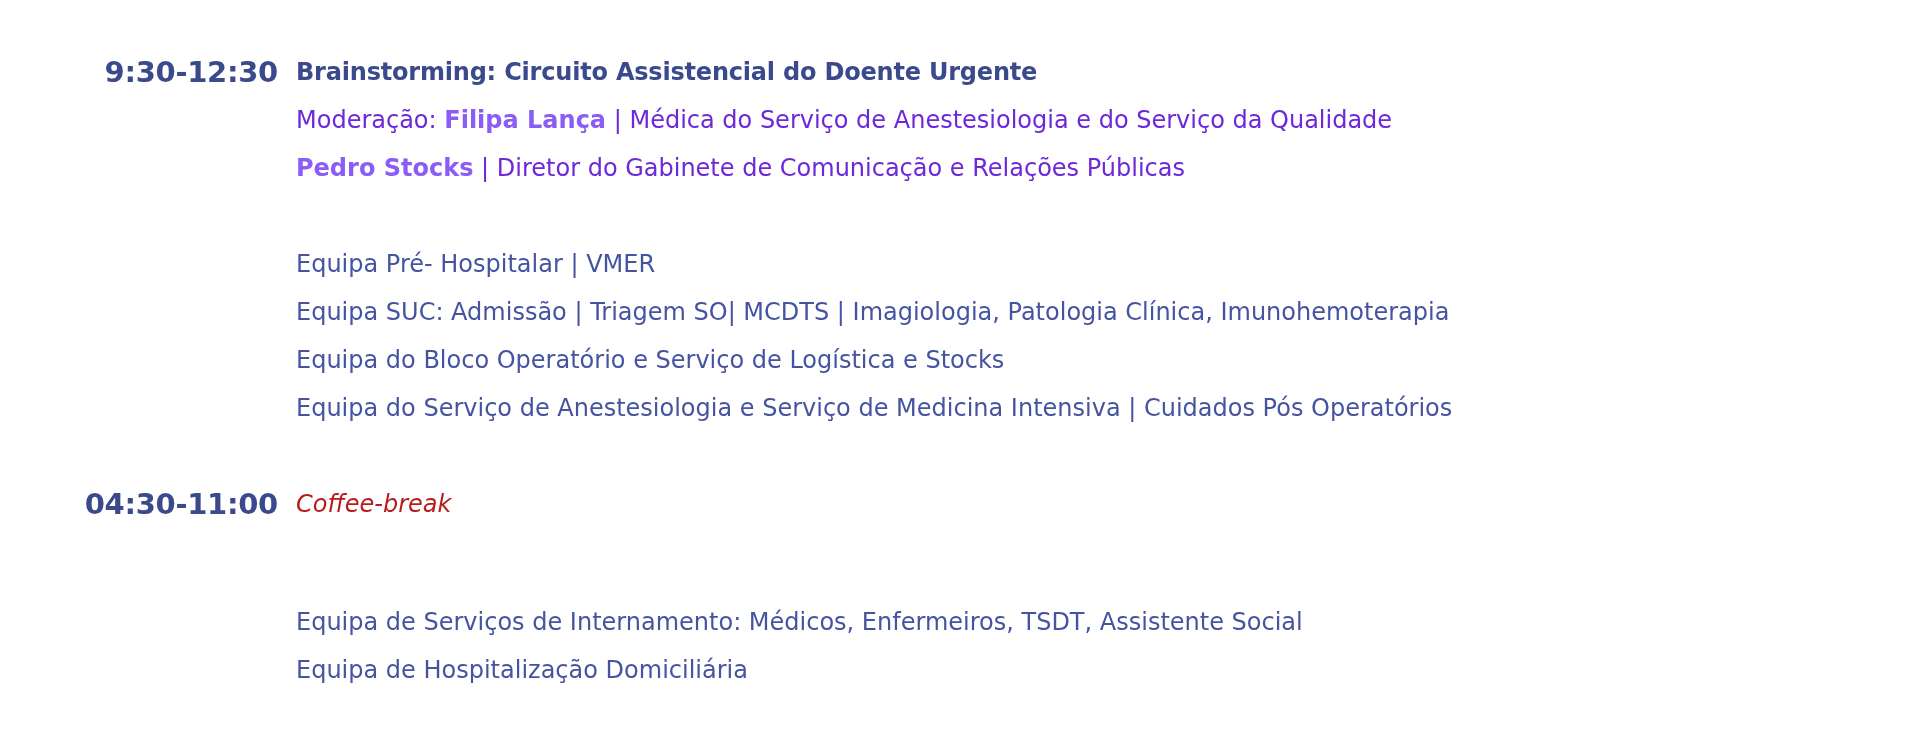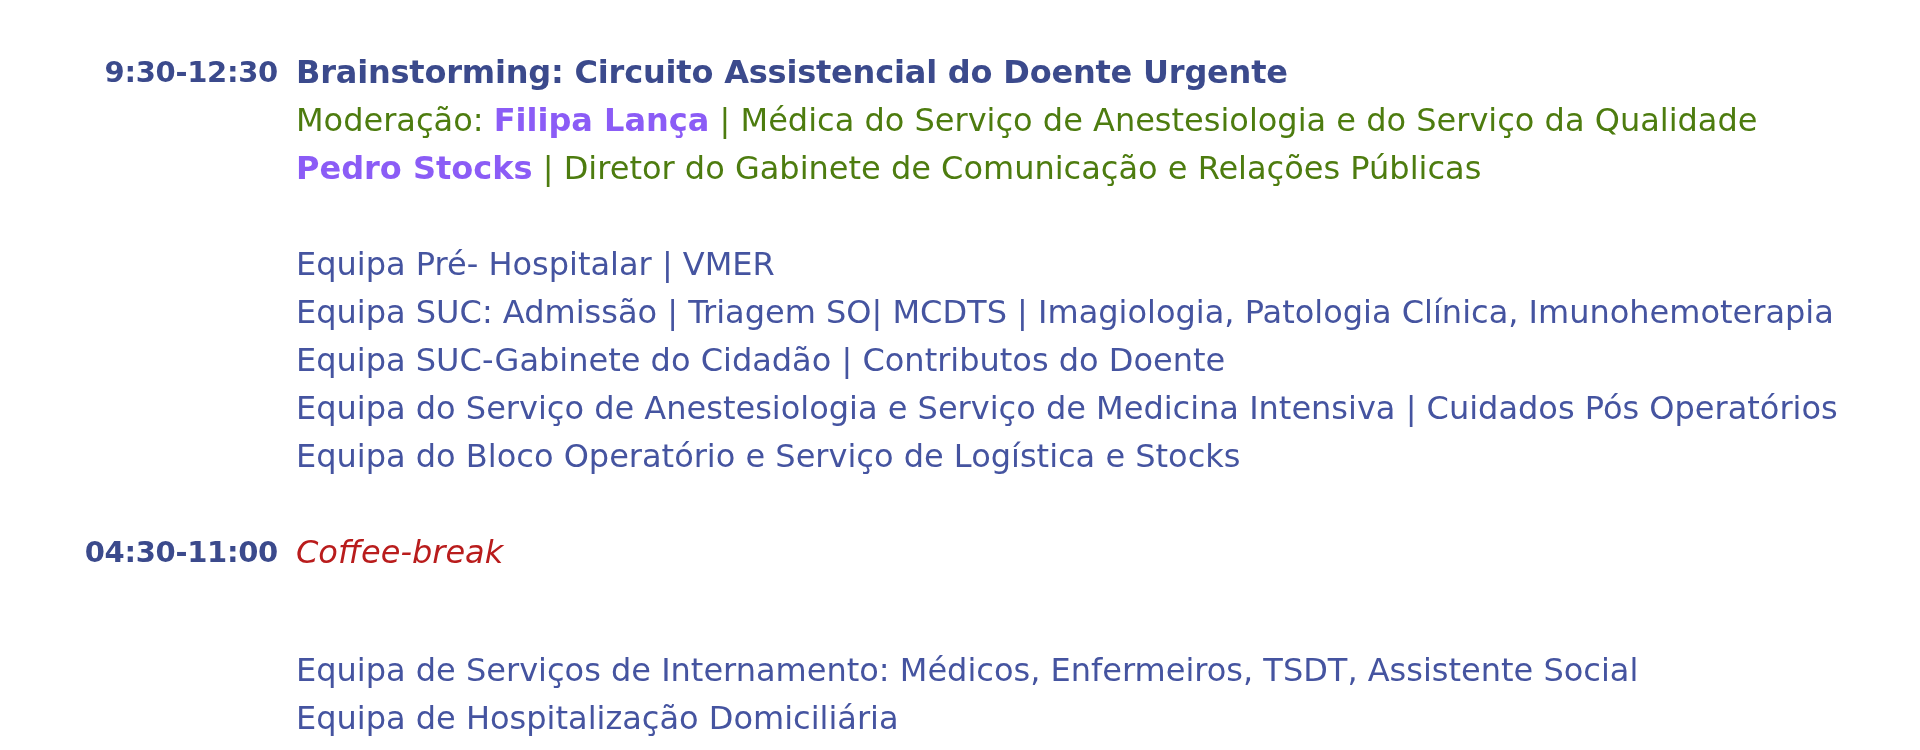--- a/index.html
+++ b/index.html
@@ -37,31 +37,31 @@
     padding-right: 18px;
     box-sizing: border-box;
     font-weight: bold;
     font-size: 29px;
     line-height: 48px;
     color: #3b4a8c;
     letter-spacing: -0.3px;
   }
   .content {
     flex: 1;
-    font-size: 32px;
+    font-size: 24px;
     line-height: 48px;
     color: #4554a0;
   }
   .content .title {
     font-weight: bold;
     color: #3b4a8c;
     letter-spacing: -0.2px;
   }
   .content .sub {
-    color: #4d7c0f;
+    color: #6d28d9;
   }
   .content .name {
     font-weight: bold;
     color: #8b5cf6;
   }
   .content .italic {
     font-style: italic;
     color: #b91c1c;
   }
   .spacer-sm { height: 22px; }
@@ -85,23 +85,22 @@
         </div>
 
         <div class="line">
           <span class="name">Pedro Stocks</span><span class="sub"> |  Diretor do Gabinete de Comunicação e Relações Públicas</span>
         </div>
 
         <div class="spacer-md"></div>
 
         <div class="line">Equipa Pré- Hospitalar | VMER</div>
         <div class="line">Equipa SUC: Admissão | Triagem SO| MCDTS | Imagiologia, Patologia Clínica, Imunohemoterapia</div>
-        <div class="line">Equipa SUC-Gabinete do Cidadão | Contributos do Doente</div>
+        <div class="line">Equipa do Bloco Operatório e Serviço de Logística e Stocks</div>
         <div class="line">Equipa do Serviço de Anestesiologia e Serviço de Medicina Intensiva | Cuidados Pós Operatórios</div>
-        <div class="line">Equipa do Bloco Operatório e Serviço de Logística e Stocks</div>
       </div>
     </div>
 
     <div class="spacer-md"></div>
 
     <div class="row">
       <div class="time">04:30-11:00</div>
       <div class="content">
         <div class="italic line">Coffee-break</div>
 

